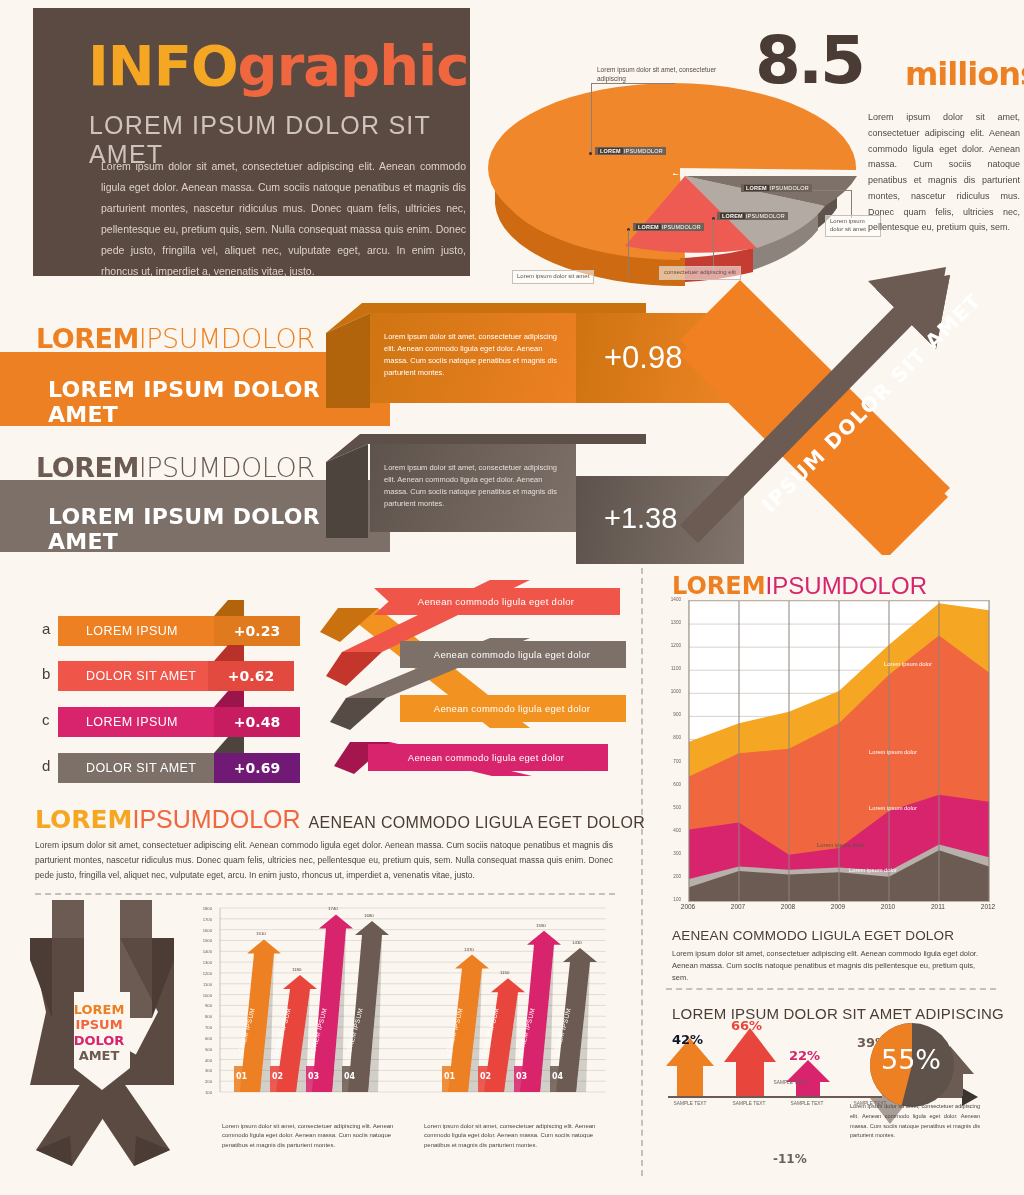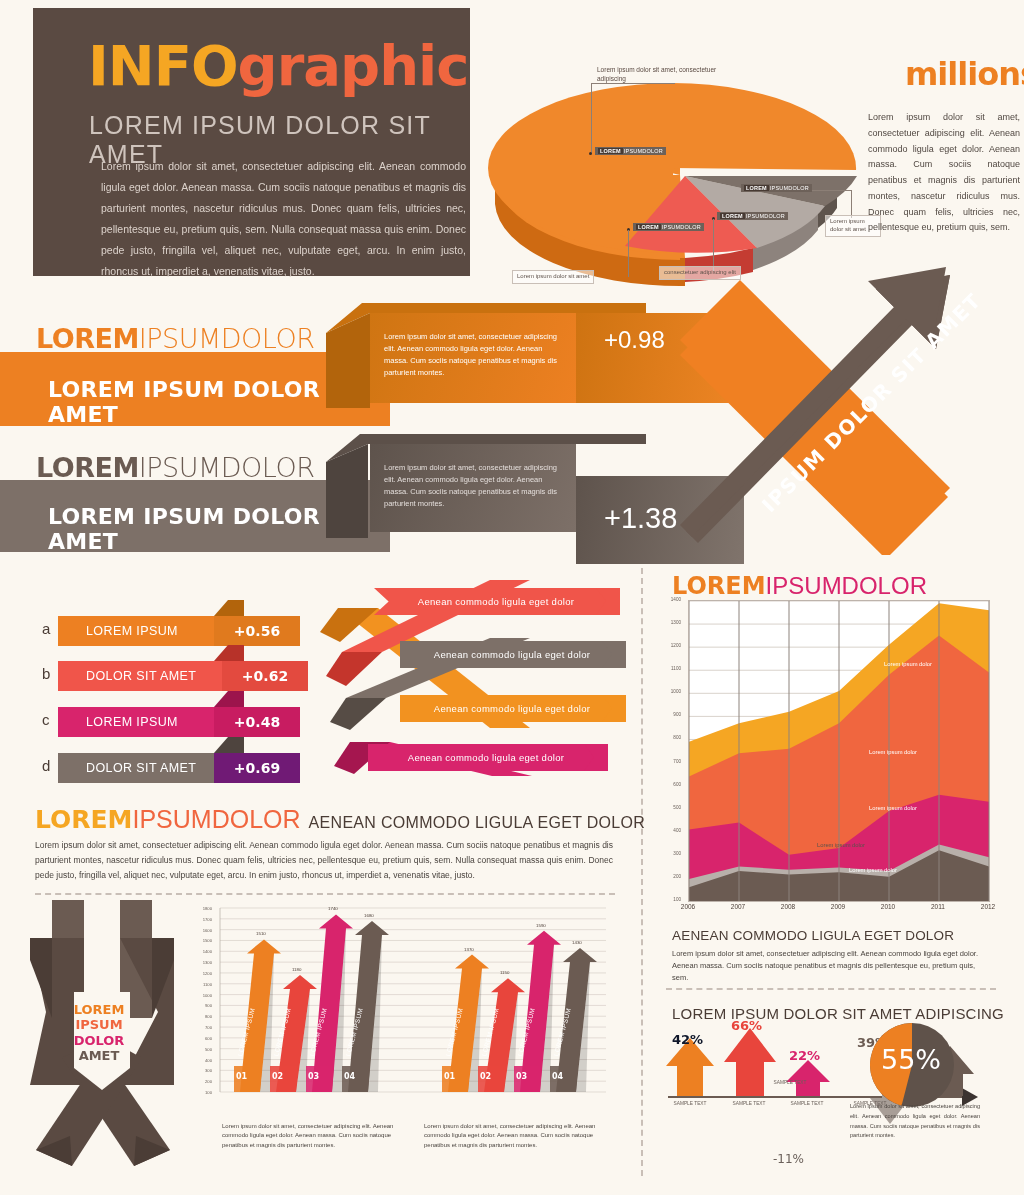--- a/index.html
+++ b/index.html
@@ -178,20 +178,21 @@
     <div class="pie-tag" style="left:232px;top:154px;"><b>LOREM</b><span>IPSUMDOLOR</span></div>
     <div class="cap-box" style="left:174px;top:208px;">consectetuer adipiscing elit</div>
 
     <div class="lead-dot" style="left:322px;top:131px;"></div>
     <div class="lead-line" style="left:324px;top:132px;width:42px;height:1px;"></div>
     <div class="lead-line" style="left:366px;top:132px;width:1px;height:28px;"></div>
     <div class="pie-tag" style="left:256px;top:126px;"><b>LOREM</b><span>IPSUMDOLOR</span></div>
     <div class="cap-box" style="left:340px;top:157px;width:46px;">Lorem ipsum dolor sit amet</div>
   </div>
 
+  <div id="big-number">8.5</div>
   <div id="big-unit">millions</div>
   <div id="big-body">Lorem ipsum dolor sit amet, consectetuer adipiscing elit. Aenean commodo ligula eget dolor. Aenean massa. Cum sociis natoque penatibus et magnis dis parturient montes, nascetur ridiculus mus. Donec quam felis, ultricies nec, pellentesque eu, pretium quis, sem.</div>
 
   <div class="ban-title" style="left:36px;top:323px;">
     <span class="lt" style="color:#ED8022">LOREM</span><span class="rt" style="color:#ED8022">IPSUMDOLOR</span>
   </div>
   <svg class="abs" style="left:0px;top:300px;" width="1024" height="260">
 
     <polygon points="480,305 480,367 340,367 340,310" fill="#B25E10" opacity="0"></polygon>
     <polygon points="480,300 600,300 600,310 480,310" fill="#C96D12" opacity="0"></polygon>
@@ -201,21 +202,21 @@
     <span style="color:#fff;font-size:22px;font-weight:bold;font-family:'DejaVu Sans',sans-serif;position:absolute;left:48px;top:25px;letter-spacing:.3px;">LOREM IPSUM DOLOR SIT AMET</span>
   </div>
   <svg class="abs" style="left:326px;top:303px;" width="320" height="110">
     <polygon points="0,30 36,0 320,0 320,10 44,10" fill="#C9710F"></polygon>
     <polygon points="0,30 44,10 44,105 0,105" fill="#B2640C"></polygon>
   </svg>
   <div class="abs" style="left:370px;top:313px;width:206px;height:90px;background:linear-gradient(110deg,#CF7512,#ED8022);">
     <div style="position:absolute;left:14px;top:18px;width:178px;font-size:7.5px;line-height:1.6;color:#fff;">Lorem ipsum dolor sit amet, consectetuer adipiscing elit. Aenean commodo ligula eget dolor. Aenean massa. Cum sociis natoque penatibus et magnis dis parturient montes.</div>
   </div>
   <div class="abs" style="left:576px;top:313px;width:168px;height:90px;background:linear-gradient(100deg,#CE7311,#EE8525);">
-    <div style="position:absolute;left:28px;top:13px;font-size:24px;color:#fff;">+0.98</div>
+    <div style="position:absolute;left:28px;top:27px;font-size:31px;color:#fff;">+0.98</div>
   </div>
 
   <div class="ban-title" style="left:36px;top:452px;">
     <span class="lt" style="color:#6b5b52">LOREM</span><span class="rt" style="color:#6b5b52">IPSUMDOLOR</span>
   </div>
   <div class="abs" style="left:0px;top:480px;width:390px;height:72px;background:#7d7068;">
     <span style="color:#fff;font-size:22px;font-weight:bold;font-family:'DejaVu Sans',sans-serif;position:absolute;left:48px;top:24px;letter-spacing:.3px;">LOREM IPSUM DOLOR SIT AMET</span>
   </div>
   <svg class="abs" style="left:326px;top:434px;" width="320" height="110">
     <polygon points="0,28 34,0 320,0 320,10 42,10" fill="#5c5049"></polygon>
@@ -257,30 +258,30 @@
     <polygon points="66,118 106,118 70,150 50,142" fill="#564c45"></polygon>
 
     <polygon points="70,162 110,162 252,196 212,196" fill="#D8246C"></polygon>
     <polygon points="70,162 110,162 74,194 54,186" fill="#A5164F"></polygon>
   </svg>
 
   <div class="abcd-letter" style="left:42px;top:620px;">a</div>
   <div class="abcd-bar" style="left:58px;top:616px;width:204px;background:#ED8022;">
     <span class="lbl">LOREM IPSUM</span>
   </div>
-  <div class="abcd-val" style="left:214px;top:616px;width:86px;background:#E07A1E;">+0.56</div>
+  <div class="abcd-val" style="left:214px;top:616px;width:86px;background:#E07A1E;">+0.23</div>
   <svg class="abs" style="left:214px;top:600px;" width="30" height="18">
       <polygon points="0,16 14,0 30,0 30,16" fill="#B2640C"></polygon>
     </svg>
 
   <div class="abcd-letter" style="left:42px;top:665px;">b</div>
   <div class="abcd-bar" style="left:58px;top:661px;width:204px;background:#F0554A;">
     <span class="lbl">DOLOR SIT AMET</span>
   </div>
-  <div class="abcd-val" style="left:222px;top:661px;width:86px;background:#E34A3F;">+0.62</div>
+  <div class="abcd-val" style="left:208px;top:661px;width:86px;background:#E34A3F;">+0.62</div>
   <svg class="abs" style="left:214px;top:645px;" width="30" height="18">
       <polygon points="0,16 14,0 30,0 30,16" fill="#B73229"></polygon>
     </svg>
 
   <div class="abcd-letter" style="left:42px;top:711px;">c</div>
   <div class="abcd-bar" style="left:58px;top:707px;width:204px;background:#D8246C;">
     <span class="lbl">LOREM IPSUM</span>
   </div>
   <div class="abcd-val" style="left:214px;top:707px;width:86px;background:#C81C61;">+0.48</div>
   <svg class="abs" style="left:214px;top:691px;" width="30" height="18">
@@ -533,21 +534,21 @@
     <polygon points="208,78 220,78 220,58 236,58 236,78 248,78 228,104" fill="#a89e97"></polygon>
 
     <polygon points="288,26 312,54 301,54 301,76 275,76 275,54 264,54" fill="#6b5b52"></polygon>
   </svg>
 
   <div class="pct-val" style="left:672px;top:1032px;color:#0f172a;">42%</div>
   <div class="pct-val" style="left:731px;top:1018px;color:#E8453C;">66%</div>
   <div class="pct-val" style="left:789px;top:1048px;color:#D8246C;">22%</div>
   <div class="pct-val" style="left:857px;top:1035px;color:#6b5b52;">39%</div>
 
-  <div class="pct-val" style="left:773px;top:1152px;color:#6a605a;font-weight:400;font-size:12px;">-11%</div>
+  <div class="pct-val" style="left:773px;top:1152px;color:#6a605a;font-weight:700;font-size:12px;">-11%</div>
 
   <div class="pct-cap" style="left:670px;top:1101px;">SAMPLE TEXT</div>
   <div class="pct-cap" style="left:729px;top:1101px;">SAMPLE TEXT</div>
   <div class="pct-cap" style="left:787px;top:1101px;">SAMPLE TEXT</div>
   <div class="pct-cap" style="left:770px;top:1080px;">SAMPLE TEXT</div>
   <div class="pct-cap" style="left:850px;top:1101px;">SAMPLE TEXT</div>
 
   <svg class="abs" style="left:869px;top:1022px;" width="86" height="86">
     <circle cx="43" cy="43" r="42" fill="#5f524a"></circle>
     <path id="donut-slice" d="M43,43 L43,1 A42,42 0 0 0 32.555024739076075,83.6804927674025 Z" fill="#ED8022"></path>

